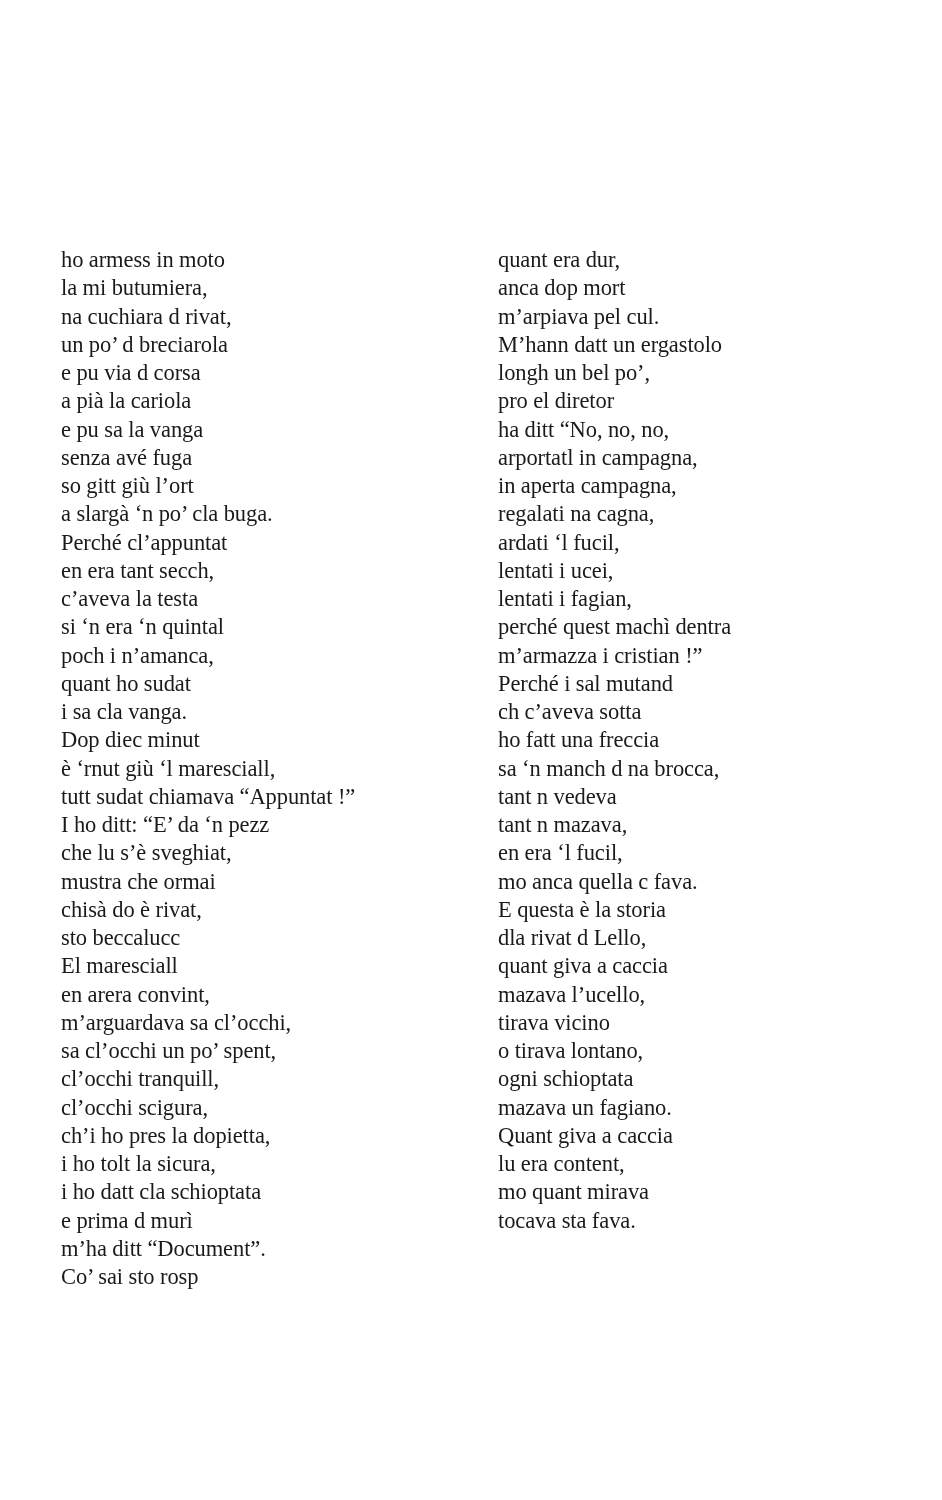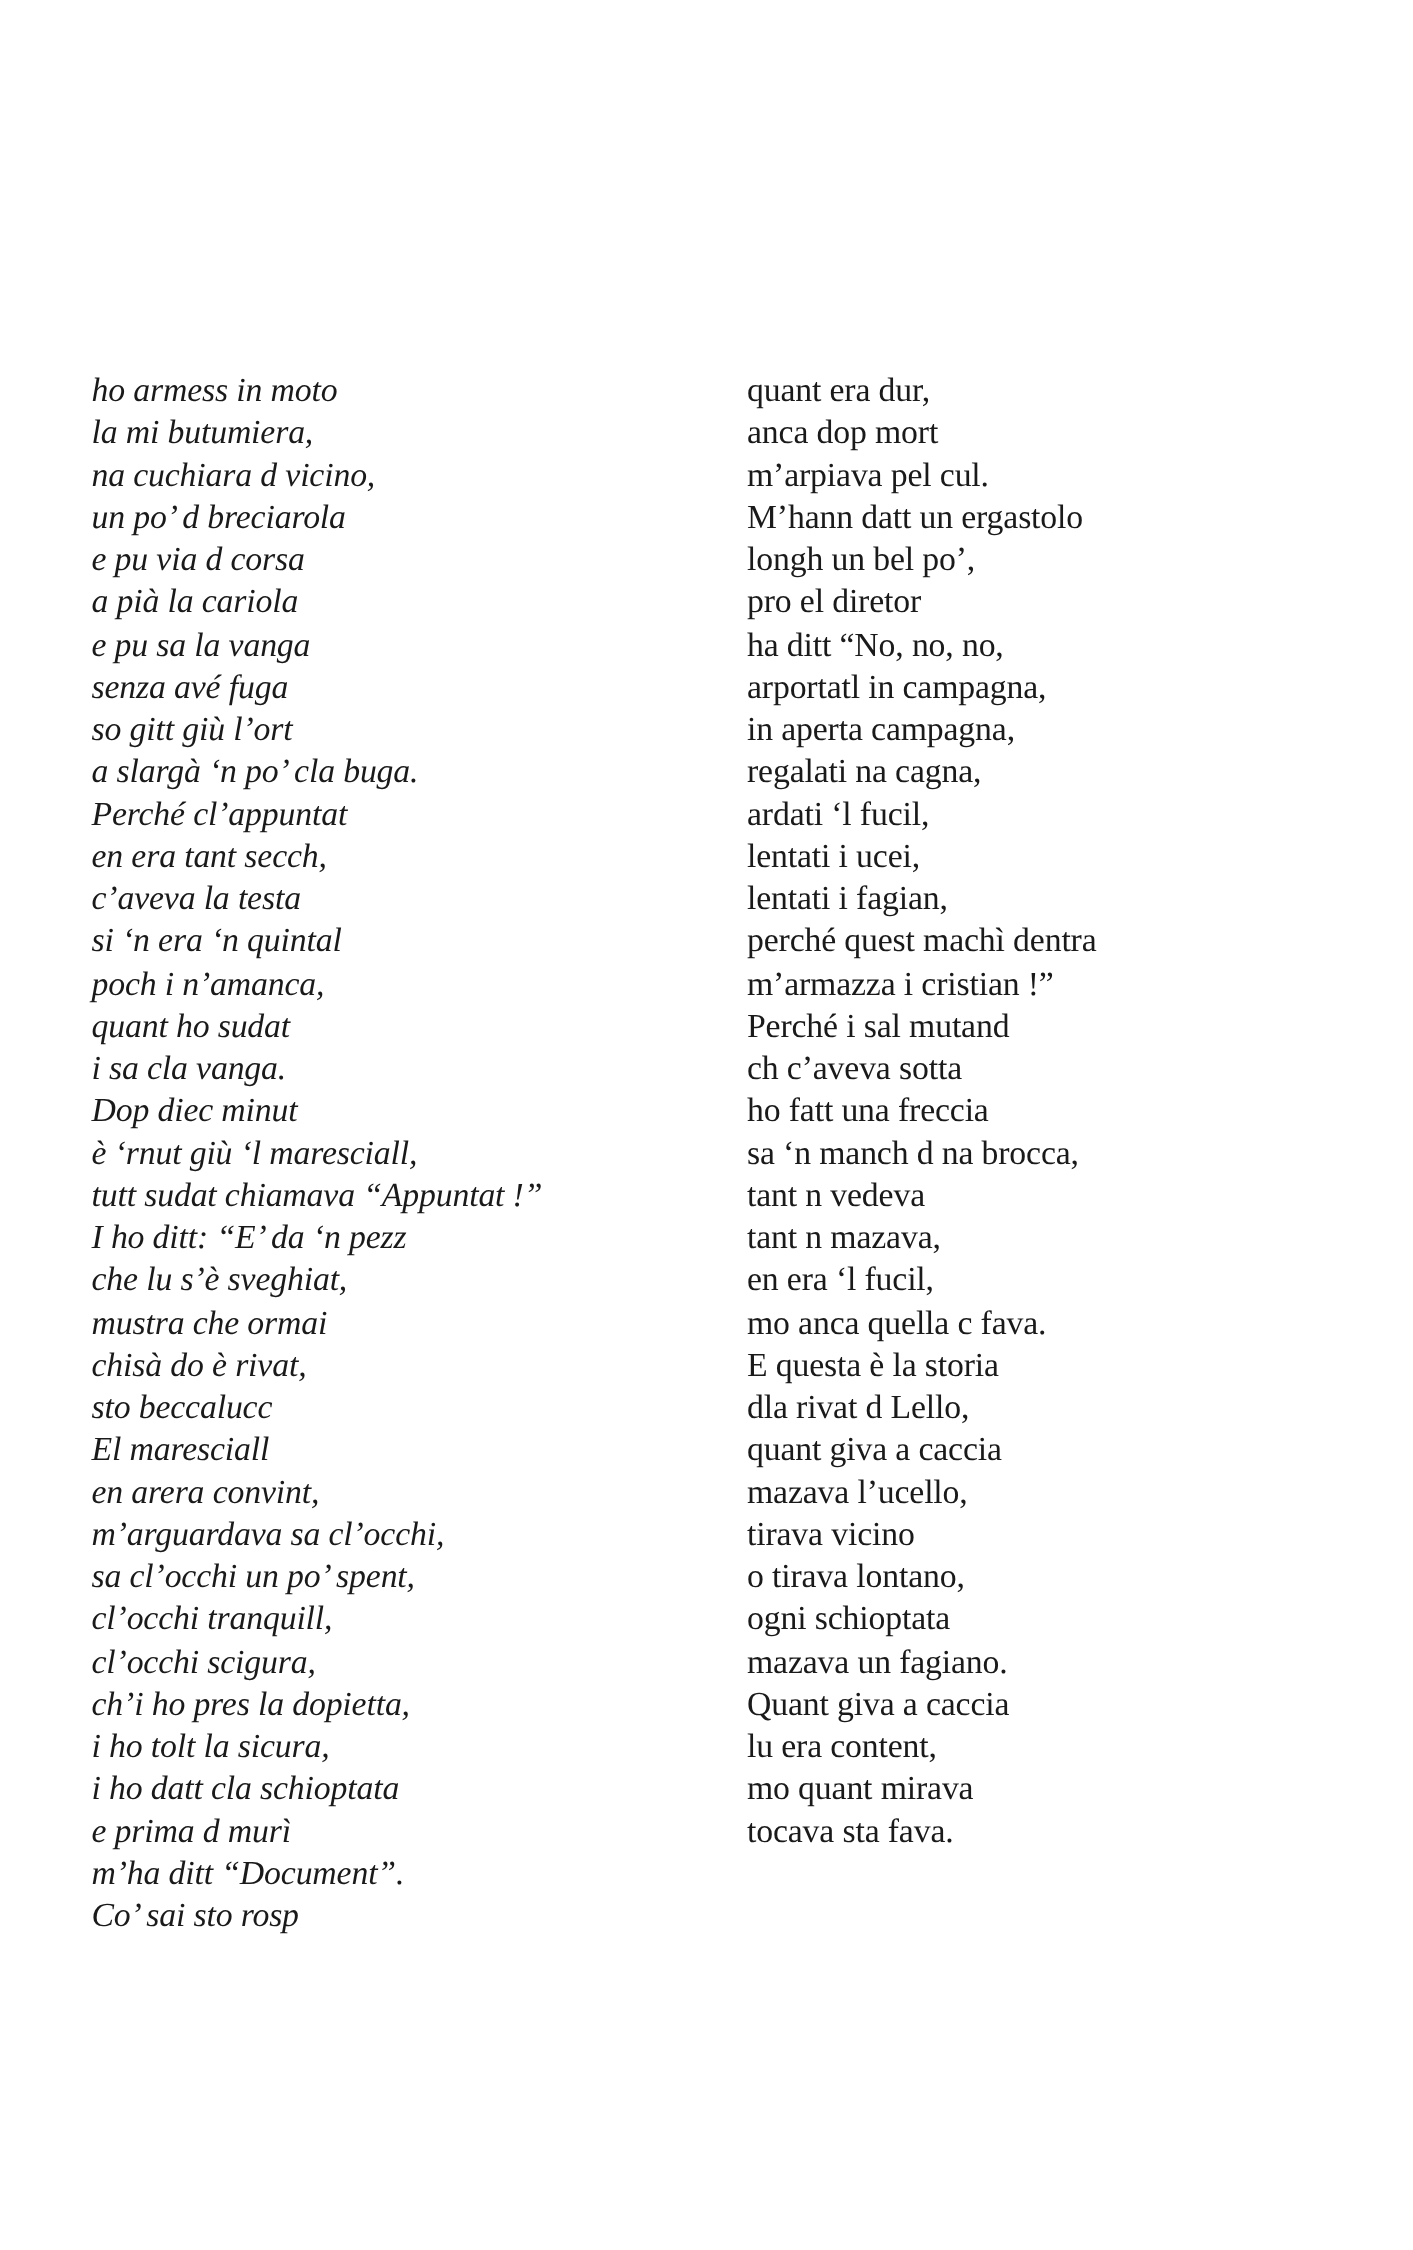--- a/index.html
+++ b/index.html
@@ -22,39 +22,39 @@
       height: 1500px;
       background: #ffffff;
     }
     .column {
       position: absolute;
       top: 246px;
       margin: 0;
       padding: 0;
       list-style: none;
     }
-    .column.left { left: 61px; width: 380px; font-style: italic; }
+    .column.left { left: 61px; width: 380px; }
     .column.right { left: 498px; width: 420px; }
     .line {
       display: block;
       font-size: 22.5px;
       line-height: 28.26px;
       height: 28.26px;
       white-space: nowrap;
       letter-spacing: -0.1px;
     }
   </style>
 </head>
 <body>
 
 <div class="page">
   <ul class="column left">
     <li class="line">ho armess in moto</li>
     <li class="line">la mi butumiera,</li>
-    <li class="line">na cuchiara d vicino,</li>
+    <li class="line">na cuchiara d rivat,</li>
     <li class="line">un po’ d breciarola</li>
     <li class="line">e pu via d corsa</li>
     <li class="line">a pià la cariola</li>
     <li class="line">e pu sa la vanga</li>
     <li class="line">senza avé fuga</li>
     <li class="line">so gitt giù l’ort</li>
     <li class="line">a slargà ‘n po’ cla buga.</li>
     <li class="line">Perché cl’appuntat</li>
     <li class="line">en era tant secch,</li>
     <li class="line">c’aveva la testa</li>

